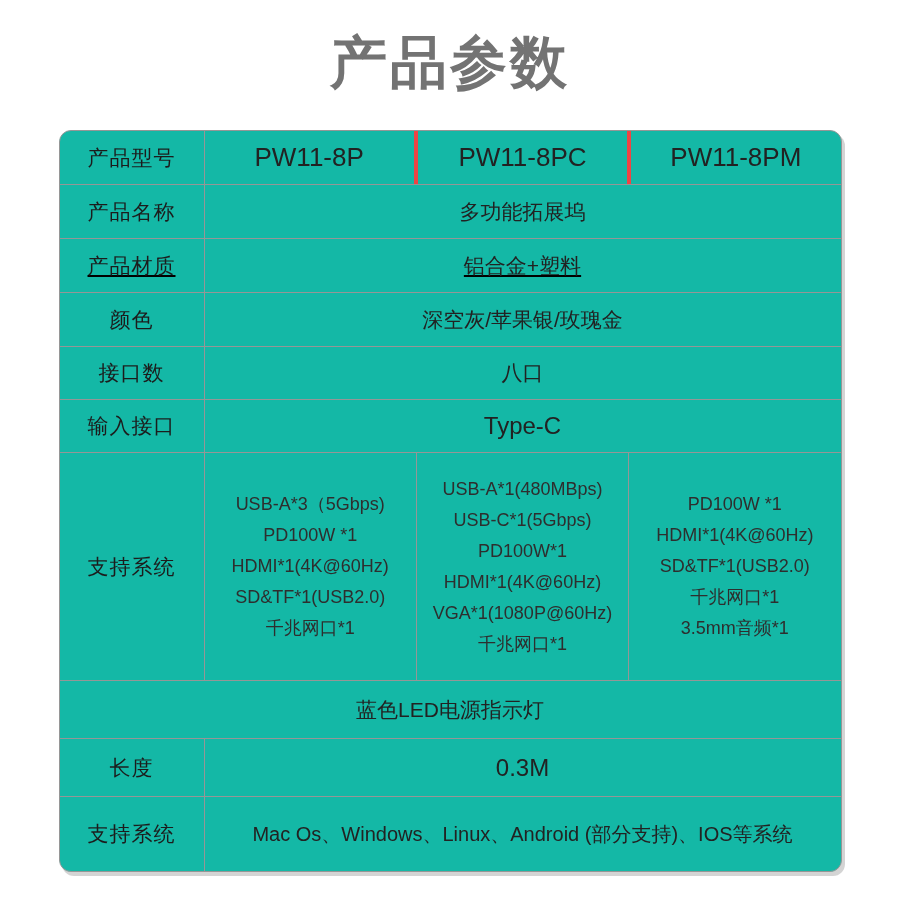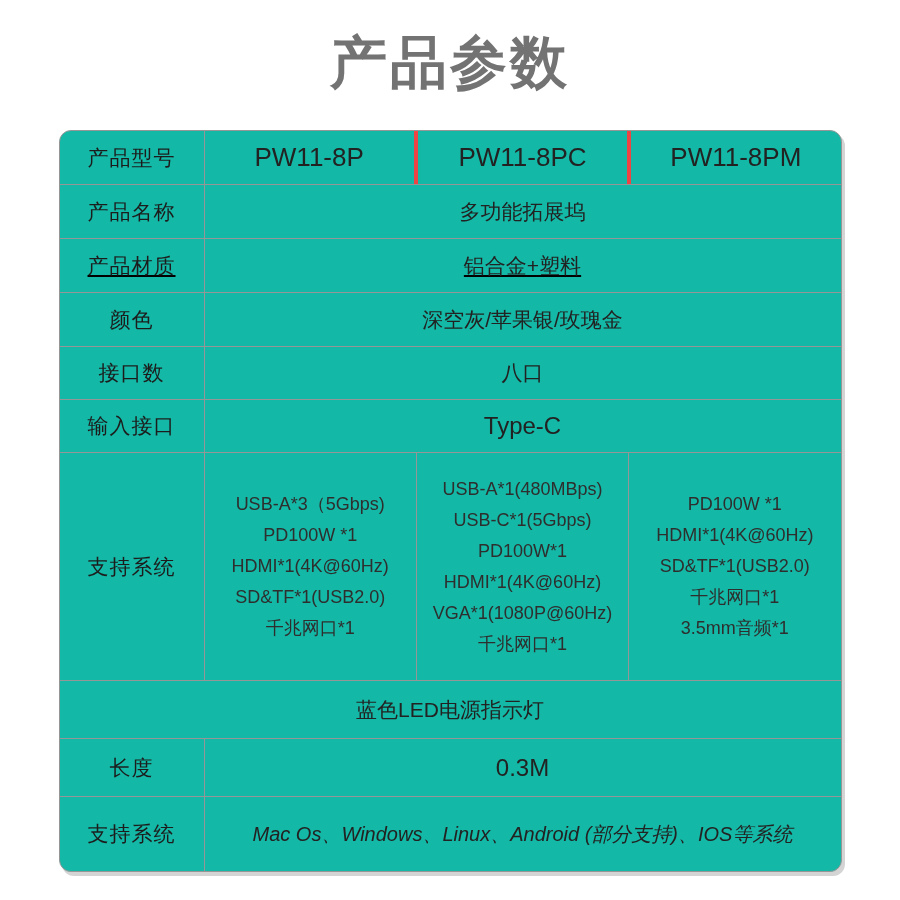--- a/index.html
+++ b/index.html
@@ -74,21 +74,21 @@
     display: flex;
     align-items: center;
     justify-content: center;
     font-size: 21px;
     color: #222222;
     box-sizing: border-box;
     text-align: center;
     padding: 0 8px;
   }
   .value-lg { font-size: 24px; }
-  .value-sys { font-size: 20px; letter-spacing: 0px; font-style: italic; }
+  .value-sys { font-size: 20px; letter-spacing: 0px; }
   .model-cell {
     flex: 1 1 0;
     display: flex;
     align-items: center;
     justify-content: center;
     font-size: 26px;
     color: #222222;
     box-sizing: border-box;
   }
   .model-cell + .model-cell { border-left: 4px solid #ef4444; }

